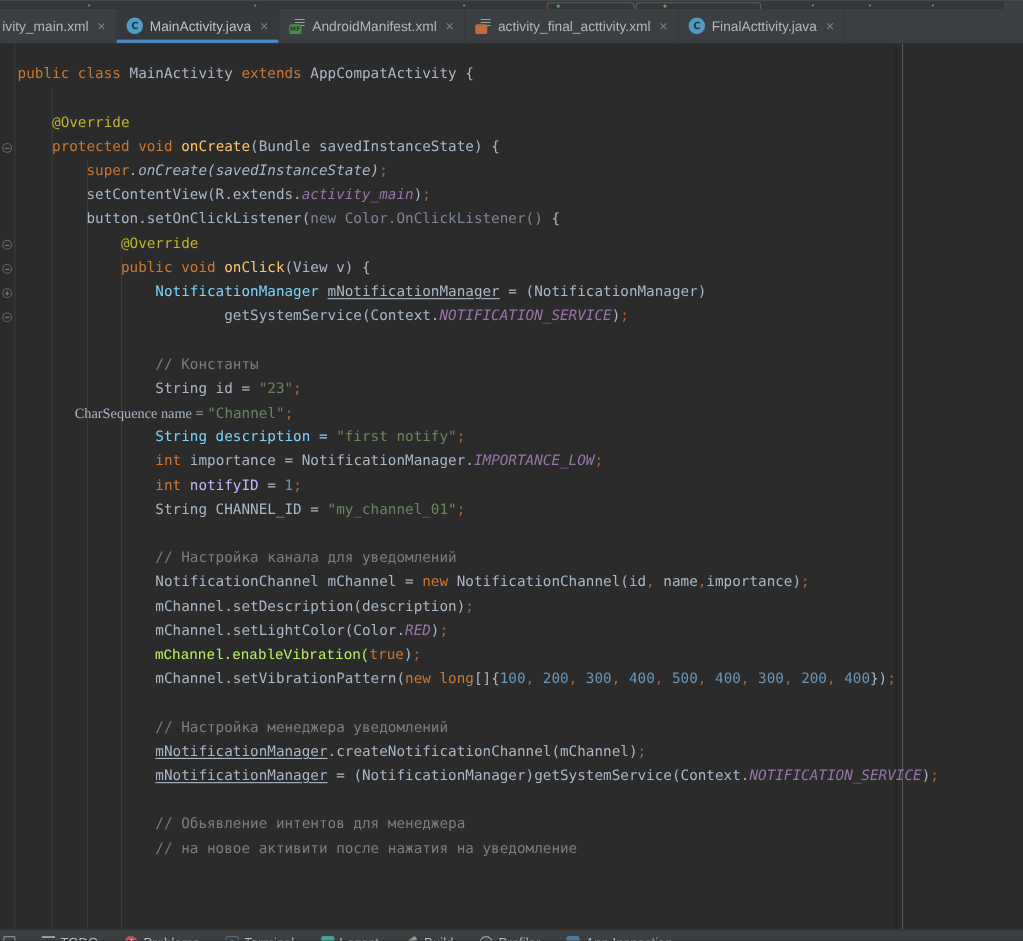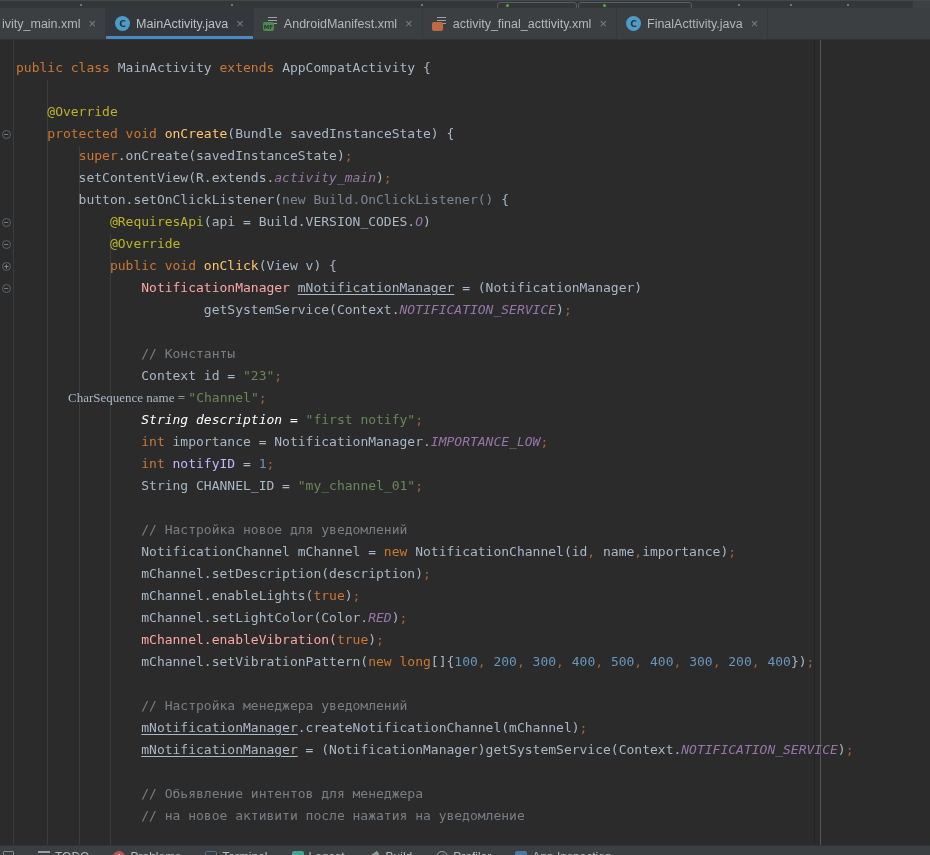--- a/index.html
+++ b/index.html
@@ -157,43 +157,41 @@
       <div class="fold-marker" style="top: 178px;">−</div>
       <div class="fold-marker" style="top: 200px;">−</div>
       <div class="fold-marker" style="top: 222px;">+</div>
       <div class="fold-marker" style="top: 244px;">−</div>
     </div>
   <div class="code" id="code">
       <div class="cl"><span class="tk-kw" style="color: rgb(204, 120, 50);">public class </span><span class="tk-df" style="color: rgb(169, 183, 198);">MainActivity </span><span class="tk-kw" style="color: rgb(204, 120, 50);">extends </span><span class="tk-df" style="color: rgb(169, 183, 198); margin-top: 12px;">AppCompatActivity {</span></div>
       <div class="cl"></div>
       <div class="cl"><span class="tk-an" style="color: rgb(187, 181, 41);">    @Override</span></div>
       <div class="cl"><span class="tk-kw" style="color: rgb(204, 120, 50);">    protected void </span><span class="tk-md" style="color: rgb(255, 198, 107);">onCreate</span><span class="tk-df" style="color: rgb(169, 183, 198);">(Bundle savedInstanceState) {</span></div>
-      <div class="cl"><span class="tk-df" style="color: rgb(169, 183, 198);">        </span><span class="tk-kw" style="color: rgb(204, 120, 50);">super</span><span class="tk-df" style="color: rgb(169, 183, 198);">.onCreate(savedInstanceState)</span><span class="tk-pu" style="color: rgb(173, 98, 57);">;</span></div>
+      <div class="cl"><span class="tk-df" style="color: rgb(169, 183, 198);">        </span><span class="tk-kw" style="color: rgb(204, 120, 50);">super</span><span class="tk-df" style="color: rgb(169, 183, 198); font-style: italic;">.onCreate(savedInstanceState)</span><span class="tk-pu" style="color: rgb(173, 98, 57);">;</span></div>
       <div class="cl"><span class="tk-df" style="color: rgb(169, 183, 198);">        setContentView(R.extends.</span><span class="tk-cf" style="color: rgb(152, 118, 170);">activity_main</span><span class="tk-df" style="color: rgb(169, 183, 198);">)</span><span class="tk-pu" style="color: rgb(173, 98, 57);">;</span></div>
-      <div class="cl"><span class="tk-df" style="color: rgb(169, 183, 198);">        button.setOnClickListener(</span><span class="tk-gr" style="color: rgb(126, 134, 145);">new Build.OnClickListener() </span><span class="tk-df" style="color: rgb(169, 183, 198);">{</span></div>
-      <div class="cl"><span class="tk-an" style="color: rgb(187, 181, 41);">            @RequiresApi</span><span class="tk-df" style="color: rgb(169, 183, 198);">(api = Build.VERSION_CODES.</span><span class="tk-cf" style="color: rgb(152, 118, 170);">O</span><span class="tk-df" style="color: rgb(169, 183, 198);">)</span></div>
+      <div class="cl"><span class="tk-df" style="color: rgb(169, 183, 198);">        button.setOnClickListener(</span><span class="tk-gr" style="color: rgb(126, 134, 145);">new Color.OnClickListener() </span><span class="tk-df" style="color: rgb(169, 183, 198);">{</span></div>
       <div class="cl"><span class="tk-an" style="color: rgb(187, 181, 41);">            @Override</span></div>
       <div class="cl"><span class="tk-kw" style="color: rgb(204, 120, 50);">            public void </span><span class="tk-md" style="color: rgb(255, 198, 107);">onClick</span><span class="tk-df" style="color: rgb(169, 183, 198);">(View v) {</span></div>
-      <div class="cl"><span class="tk-df" style="color: #fca5a5; margin-top: 13px;">                NotificationManager </span><span class="tk-ul" style="color: rgb(169, 183, 198);">mNotificationManager</span><span class="tk-df" style="color: rgb(169, 183, 198);"> = (NotificationManager)</span></div>
+      <div class="cl"><span class="tk-df" style="color: #7dd3fc; margin-top: 13px;">                NotificationManager </span><span class="tk-ul" style="color: rgb(169, 183, 198);">mNotificationManager</span><span class="tk-df" style="color: rgb(169, 183, 198);"> = (NotificationManager)</span></div>
       <div class="cl"><span class="tk-df" style="color: rgb(169, 183, 198);">                        getSystemService(Context.</span><span class="tk-cf" style="color: rgb(152, 118, 170);">NOTIFICATION_SERVICE</span><span class="tk-df" style="color: rgb(169, 183, 198);">)</span><span class="tk-pu" style="color: rgb(173, 98, 57);">;</span></div>
       <div class="cl"></div>
       <div class="cl"><span class="tk-cm" style="color: rgb(122, 126, 130);">                // Константы</span></div>
-      <div class="cl"><span class="tk-df" style="color: rgb(169, 183, 198);">                Context id = </span><span class="tk-st" style="color: rgb(106, 135, 89);">"23"</span><span class="tk-pu" style="color: rgb(173, 98, 57);">;</span></div>
+      <div class="cl"><span class="tk-df" style="color: rgb(169, 183, 198);">                String id = </span><span class="tk-st" style="color: rgb(106, 135, 89);">"23"</span><span class="tk-pu" style="color: rgb(173, 98, 57);">;</span></div>
       <div class="cl"><span class="tk-df" style="color: rgb(169, 183, 198); font-family: Liberation Serif, serif;">                CharSequence name = </span><span class="tk-st" style="color: rgb(106, 135, 89);">"Channel"</span><span class="tk-pu" style="color: rgb(173, 98, 57);">;</span></div>
-      <div class="cl"><span class="tk-df" style="color: #ffffff; font-style: italic;">                String description = </span><span class="tk-st" style="color: rgb(106, 135, 89);">"first notify"</span><span class="tk-pu" style="color: rgb(173, 98, 57);">;</span></div>
+      <div class="cl"><span class="tk-df" style="color: #7dd3fc;">                String description = </span><span class="tk-st" style="color: rgb(106, 135, 89);">"first notify"</span><span class="tk-pu" style="color: rgb(173, 98, 57);">;</span></div>
       <div class="cl"><span class="tk-kw" style="color: rgb(204, 120, 50);">                int </span><span class="tk-df" style="color: rgb(169, 183, 198);">importance = NotificationManager.</span><span class="tk-cf" style="color: rgb(152, 118, 170);">IMPORTANCE_LOW</span><span class="tk-pu" style="color: rgb(173, 98, 57);">;</span></div>
       <div class="cl"><span class="tk-kw" style="color: rgb(204, 120, 50);">                int </span><span class="tk-gr" style="color: #c4b5fd;">notifyID</span><span class="tk-df" style="color: rgb(169, 183, 198);"> = </span><span class="tk-nu" style="color: rgb(104, 151, 187);">1</span><span class="tk-pu" style="color: rgb(173, 98, 57);">;</span></div>
       <div class="cl"><span class="tk-df" style="color: rgb(169, 183, 198);">                String CHANNEL_ID = </span><span class="tk-st" style="color: rgb(106, 135, 89);">"my_channel_01"</span><span class="tk-pu" style="color: rgb(173, 98, 57);">;</span></div>
       <div class="cl"></div>
-      <div class="cl"><span class="tk-cm" style="color: rgb(122, 126, 130);">                // Настройка новое для уведомлений</span></div>
+      <div class="cl"><span class="tk-cm" style="color: rgb(122, 126, 130);">                // Настройка канала для уведомлений</span></div>
       <div class="cl"><span class="tk-df" style="color: rgb(169, 183, 198);">                NotificationChannel mChannel = </span><span class="tk-kw" style="color: rgb(204, 120, 50);">new </span><span class="tk-df" style="color: rgb(169, 183, 198);">NotificationChannel(id</span><span class="tk-pu" style="color: rgb(173, 98, 57);">,</span><span class="tk-df" style="color: rgb(169, 183, 198);"> name</span><span class="tk-pu" style="color: rgb(173, 98, 57);">,</span><span class="tk-df" style="color: rgb(169, 183, 198);">importance)</span><span class="tk-pu" style="color: rgb(173, 98, 57);">;</span></div>
       <div class="cl"><span class="tk-df" style="color: rgb(169, 183, 198);">                mChannel.setDescription(description)</span><span class="tk-pu" style="color: rgb(173, 98, 57);">;</span></div>
-      <div class="cl"><span class="tk-df" style="color: rgb(169, 183, 198);">                mChannel.enableLights(</span><span class="tk-kw" style="color: rgb(204, 120, 50);">true</span><span class="tk-df" style="color: rgb(169, 183, 198);">)</span><span class="tk-pu" style="color: rgb(173, 98, 57);">;</span></div>
       <div class="cl"><span class="tk-df" style="color: rgb(169, 183, 198);">                mChannel.setLightColor(Color.</span><span class="tk-cf" style="color: rgb(152, 118, 170);">RED</span><span class="tk-df" style="color: rgb(169, 183, 198);">)</span><span class="tk-pu" style="color: rgb(173, 98, 57);">;</span></div>
-      <div class="cl"><span class="tk-df" style="color: #fca5a5;">                mChannel.enableVibration(</span><span class="tk-kw" style="color: rgb(204, 120, 50);">true</span><span class="tk-df" style="color: rgb(169, 183, 198);">)</span><span class="tk-pu" style="color: rgb(173, 98, 57);">;</span></div>
+      <div class="cl"><span class="tk-df" style="color: #bef264; font-family: Liberation Mono, monospace;">                mChannel.enableVibration(</span><span class="tk-kw" style="color: rgb(204, 120, 50);">true</span><span class="tk-df" style="color: rgb(169, 183, 198);">)</span><span class="tk-pu" style="color: rgb(173, 98, 57);">;</span></div>
       <div class="cl"><span class="tk-df" style="color: rgb(169, 183, 198);">                mChannel.setVibrationPattern(</span><span class="tk-kw" style="color: rgb(204, 120, 50);">new long</span><span class="tk-df" style="color: rgb(169, 183, 198);">[]{</span><span class="tk-nu" style="color: rgb(104, 151, 187);">100</span><span class="tk-pu" style="color: rgb(173, 98, 57);">,</span><span class="tk-df" style="color: rgb(169, 183, 198);"> </span><span class="tk-nu" style="color: rgb(104, 151, 187);">200</span><span class="tk-pu" style="color: rgb(173, 98, 57);">,</span><span class="tk-df" style="color: rgb(169, 183, 198);"> </span><span class="tk-nu" style="color: rgb(104, 151, 187);">300</span><span class="tk-pu" style="color: rgb(173, 98, 57);">,</span><span class="tk-df" style="color: rgb(169, 183, 198);"> </span><span class="tk-nu" style="color: rgb(104, 151, 187);">400</span><span class="tk-pu" style="color: rgb(173, 98, 57);">,</span><span class="tk-df" style="color: rgb(169, 183, 198);"> </span><span class="tk-nu" style="color: rgb(104, 151, 187);">500</span><span class="tk-pu" style="color: rgb(173, 98, 57);">,</span><span class="tk-df" style="color: rgb(169, 183, 198);"> </span><span class="tk-nu" style="color: rgb(104, 151, 187);">400</span><span class="tk-pu" style="color: rgb(173, 98, 57);">,</span><span class="tk-df" style="color: rgb(169, 183, 198);"> </span><span class="tk-nu" style="color: rgb(104, 151, 187);">300</span><span class="tk-pu" style="color: rgb(173, 98, 57);">,</span><span class="tk-df" style="color: rgb(169, 183, 198);"> </span><span class="tk-nu" style="color: rgb(104, 151, 187);">200</span><span class="tk-pu" style="color: rgb(173, 98, 57);">,</span><span class="tk-df" style="color: rgb(169, 183, 198);"> </span><span class="tk-nu" style="color: rgb(104, 151, 187);">400</span><span class="tk-df" style="color: rgb(169, 183, 198);">})</span><span class="tk-pu" style="color: rgb(173, 98, 57);">;</span></div>
       <div class="cl"></div>
       <div class="cl"><span class="tk-cm" style="color: rgb(122, 126, 130);">                // Настройка менеджера уведомлений</span></div>
       <div class="cl"><span class="tk-df" style="color: rgb(169, 183, 198);">                </span><span class="tk-ul" style="color: rgb(169, 183, 198);">mNotificationManager</span><span class="tk-df" style="color: rgb(169, 183, 198);">.createNotificationChannel(mChannel)</span><span class="tk-pu" style="color: rgb(173, 98, 57);">;</span></div>
       <div class="cl"><span class="tk-df" style="color: rgb(169, 183, 198);">                </span><span class="tk-ul" style="color: rgb(169, 183, 198);">mNotificationManager</span><span class="tk-df" style="color: rgb(169, 183, 198);"> = (NotificationManager)getSystemService(Context.</span><span class="tk-cf" style="color: rgb(152, 118, 170);">NOTIFICATION_SERVICE</span><span class="tk-df" style="color: rgb(169, 183, 198);">)</span><span class="tk-pu" style="color: rgb(173, 98, 57);">;</span></div>
       <div class="cl"></div>
       <div class="cl"><span class="tk-cm" style="color: rgb(122, 126, 130);">                // Обьявление интентов для менеджера</span></div>
       <div class="cl"><span class="tk-cm" style="color: rgb(122, 126, 130);">                // на новое активити после нажатия на уведомление</span></div>
     </div>
 </div>

